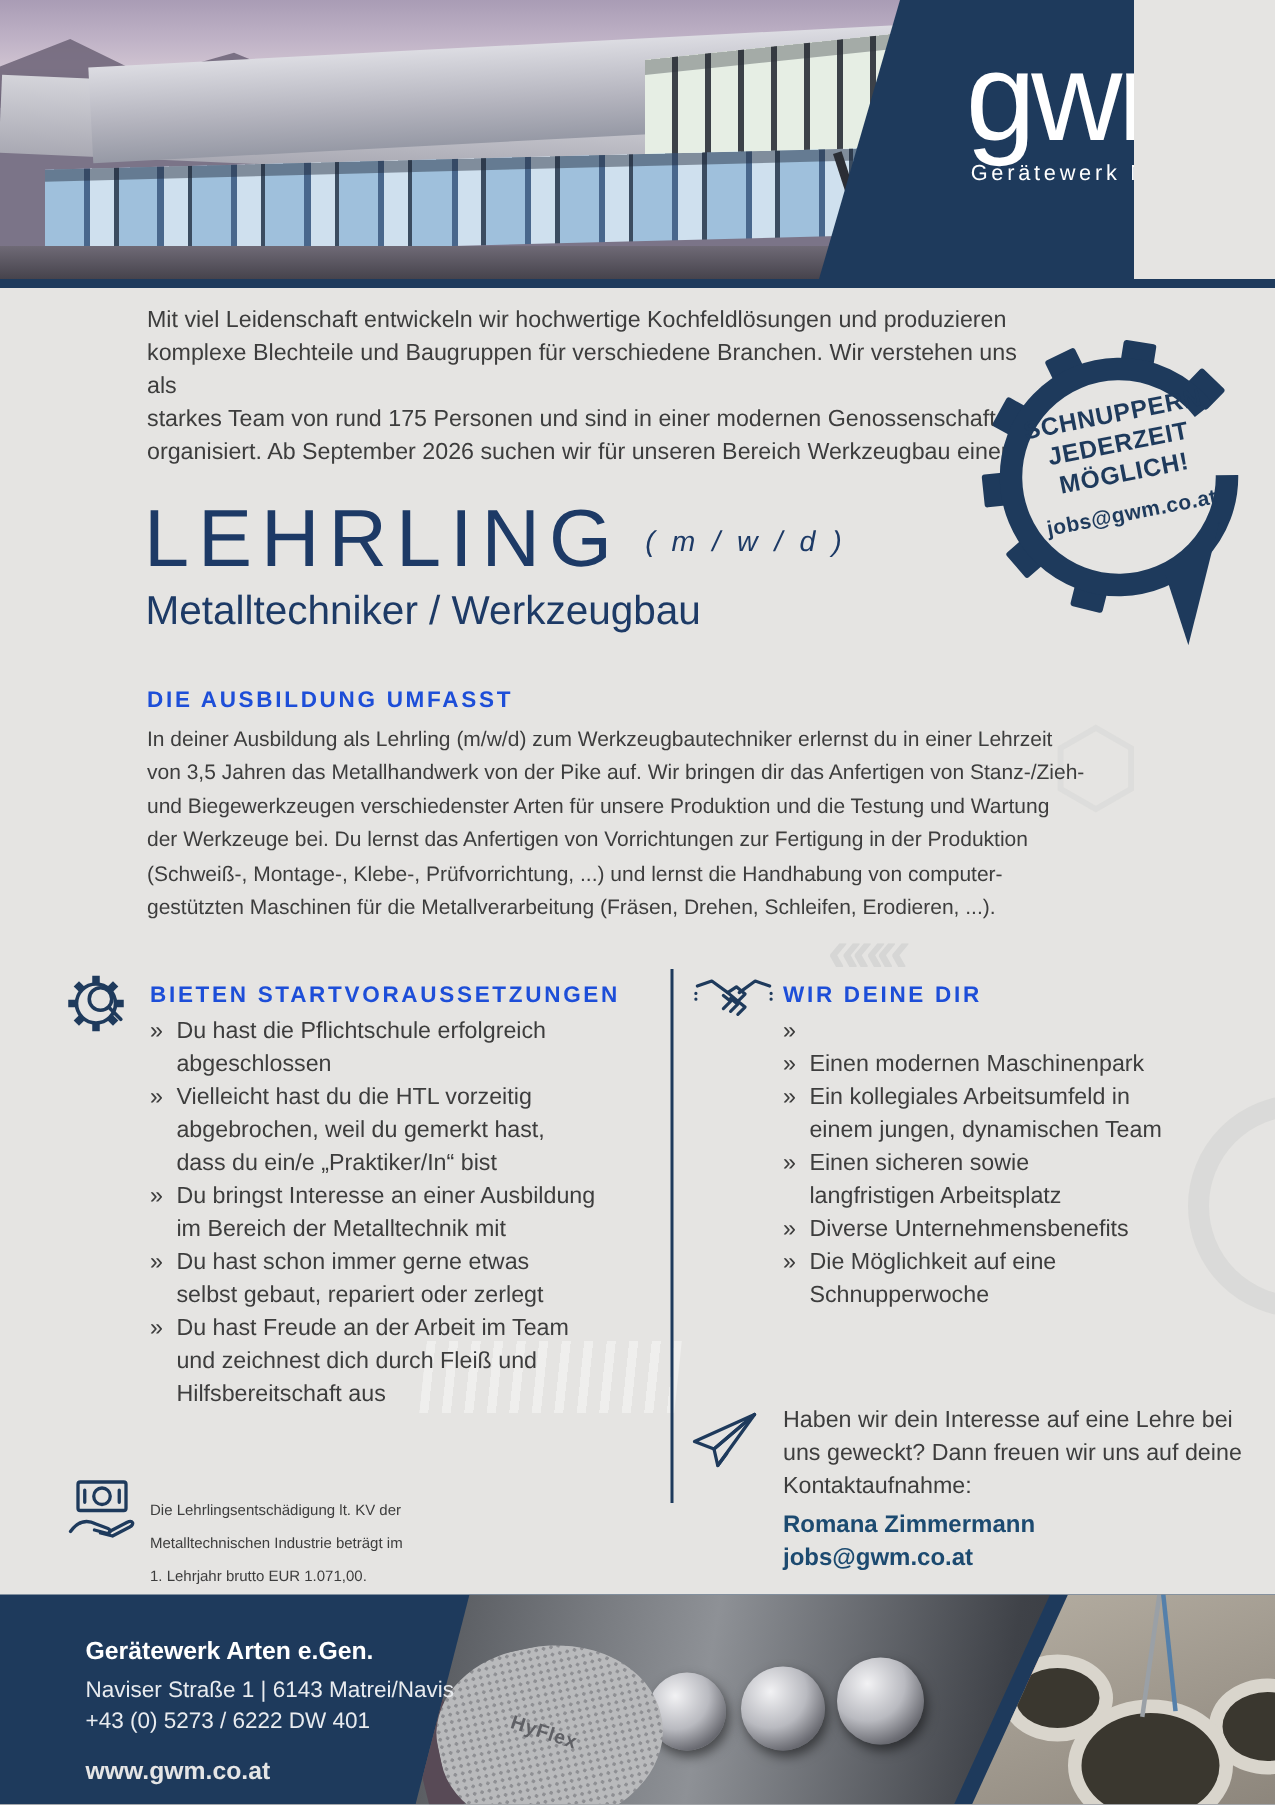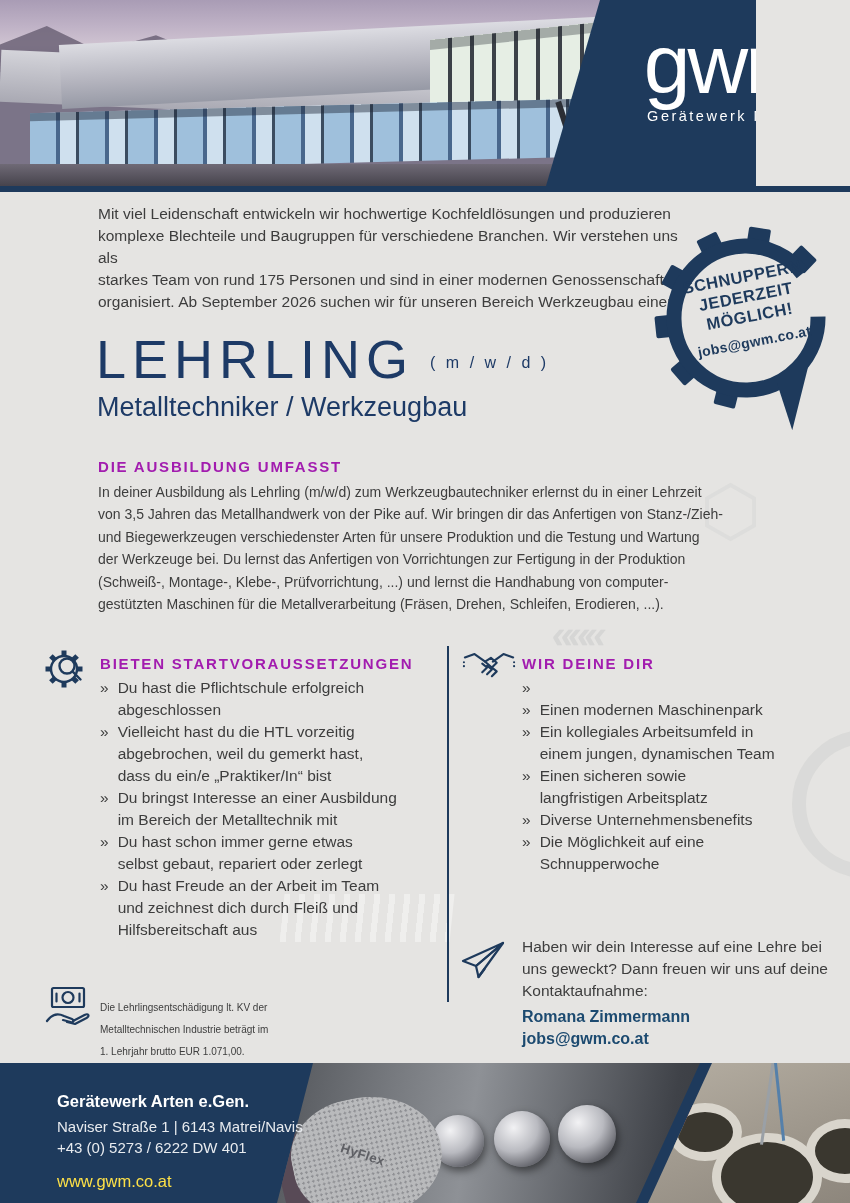--- a/index.html
+++ b/index.html
@@ -39,25 +39,25 @@
   .intro{position:absolute;left:98px;top:203px;width:590px;font-size:15.5px;line-height:22px;white-space:pre-line;}
   .badge{position:absolute;left:646px;top:206px;width:202px;height:234px;}
   .badge-text{position:absolute;left:36px;top:60px;width:132px;transform:rotate(-11deg);
      text-align:center;color:#1e3a5c;font-weight:bold;}
   .badge-text .l{font-size:16.5px;line-height:20px;letter-spacing:.5px;}
   .badge-text .m{font-size:14px;margin-top:8px;letter-spacing:.3px;}
 
   
   .title{position:absolute;left:96px;top:328px;color:#1d3a66;white-space:nowrap;}
   .title .big{font-size:54px;letter-spacing:6px;font-weight:400;}
-  .title .mwd{font-size:16px;letter-spacing:3px;margin-left:16px;position:relative;top:-10px;}
+  .title .mwd{font-size:19px;letter-spacing:3px;margin-left:16px;position:relative;top:-10px;font-style:italic;}
   .subtitle{position:absolute;left:97px;top:392px;font-size:27px;font-weight:500;color:#1d3a66;}
 
   
-  .sec-h{font-size:15px;font-weight:bold;letter-spacing:1.8px;color:#a21caf;}
+  .sec-h{font-size:15px;font-weight:bold;letter-spacing:1.8px;color:#1d4ed8;}
   .training-h{position:absolute;left:98px;top:458px;}
   .training-b{position:absolute;left:98px;top:481px;width:705px;font-size:14px;line-height:22.4px;white-space:pre-line;}
 
   
   .icon{position:absolute;}
   .req-icon{left:44px;top:646px;}
   .off-icon{left:462px;top:648px;}
   .req-h{position:absolute;left:100px;top:655px;}
   .off-h{position:absolute;left:522px;top:655px;}
   .vlist{position:absolute;list-style:none;margin:0;padding:0;font-size:15.5px;line-height:22px;}
@@ -73,21 +73,21 @@
   .salary{position:absolute;left:100px;top:997px;font-size:10px;line-height:22px;white-space:pre-line;}
   .con-icon{left:460px;top:940px;}
   .contact-t{position:absolute;left:522px;top:936px;font-size:15.5px;line-height:22px;white-space:pre-line;}
   .contact-n{position:absolute;left:522px;top:1008px;font-size:16px;font-weight:bold;color:#1c4a70;text-align:center;}
   .contact-e{position:absolute;left:522px;top:1030px;font-size:16px;font-weight:bold;color:#1c4a70;}
 
   
   .footer{position:absolute;left:0;top:1063px;width:850px;height:140px;background:#1e3a5c;overflow:hidden;}
   .f-text{position:absolute;left:57px;top:28px;color:#e8ebef;font-size:15px;line-height:21px;}
   .f-co{font-size:16.5px;font-weight:bold;color:#fff;margin-bottom:4px;}
-  .f-web{font-size:16.5px;font-weight:normal;color:#fde047;margin-top:13px;}
+  .f-web{font-size:16.5px;font-weight:bold;color:#e5e5e5;margin-top:13px;}
   .photo-glove{position:absolute;inset:0;clip-path:polygon(313px 0,700px 0,636px 140px,277px 140px);
      background:linear-gradient(100deg,#1f2125 0%,#3a3d42 22%,#76797e 45%,#8e9196 55%,#3f4248 78%,#26282c 100%);}
   .knob{position:absolute;border-radius:50%;background:radial-gradient(circle at 35% 30%,#f2f2f4,#b9bac0 45%,#6a6b72 75%,#45464c);box-shadow:2px 4px 8px rgba(0,0,0,.5);}
   .k1{left:432px;top:52px;width:52px;height:52px;}
   .k2{left:494px;top:48px;width:56px;height:56px;}
   .k3{left:558px;top:42px;width:58px;height:58px;}
   .glove{position:absolute;left:292px;top:34px;width:150px;height:120px;border-radius:45% 55% 50% 50%;
      background:radial-gradient(#8e8f93 1px,transparent 1.2px) 0 0/5px 5px,#b9babc;transform:rotate(-12deg);}
   .cuff{position:absolute;left:276px;top:52px;width:26px;height:92px;background:#584a56;transform:rotate(-14deg);border-radius:6px;}
   .glove-txt{position:absolute;left:340px;top:84px;transform:rotate(18deg);font-size:13px;font-weight:bold;color:#5f6065;letter-spacing:.5px;}

